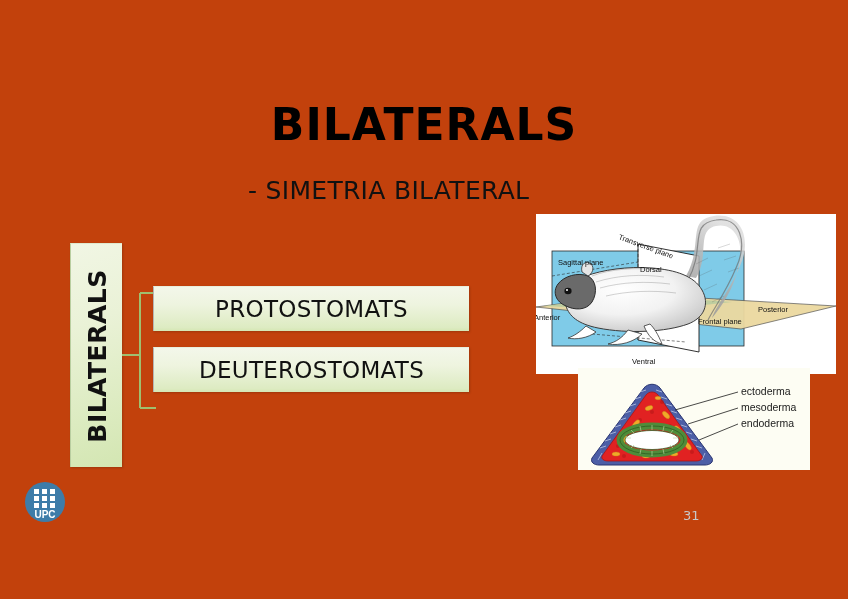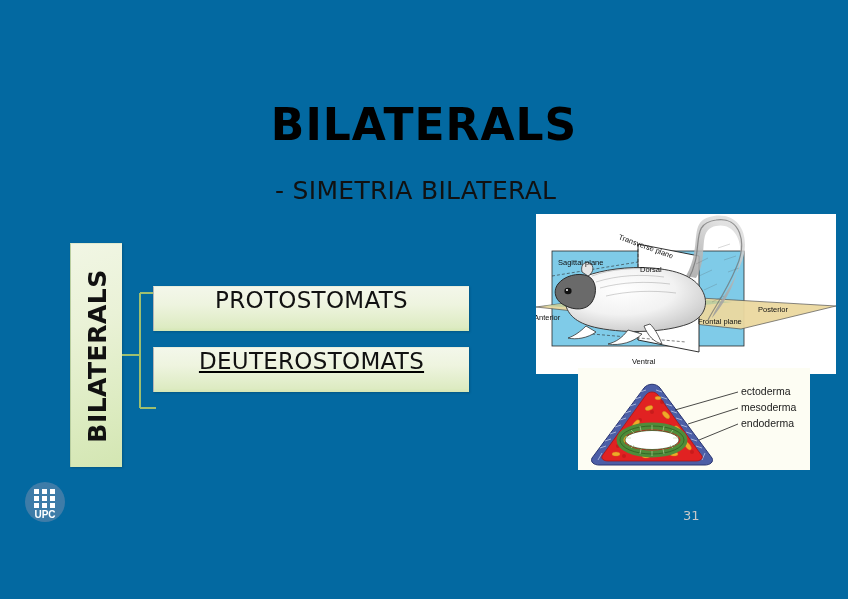--- a/index.html
+++ b/index.html
@@ -14,42 +14,42 @@
     overflow: hidden;
     font-family: "Liberation Sans", sans-serif;
     -webkit-font-smoothing: antialiased;
   }
 
   .slide {
     position: absolute;
     left: 0; top: 0;
     width: 848px;
     height: 599px;
-    background: #0369a1;
+    background: #c2410c;
   }
 
   
   #slide-title {
     position: absolute;
     left: 0;
     top: 99px;
     width: 848px;
     text-align: center;
     font-size: 44px;
     font-weight: bold;
     letter-spacing: 1px;
     color: #000000;
     font-family: "DejaVu Sans", sans-serif;
     white-space: nowrap;
   }
 
   
   #bullet-list {
     position: absolute;
-    left: 275px;
+    left: 248px;
     top: 174px;
     width: 420px;
   }
   .bullet-line {
     font-size: 25px;
     color: #111111;
     line-height: 1.33;
     letter-spacing: 0.3px;
     white-space: nowrap;
     font-family: "DejaVu Sans", sans-serif;
@@ -94,24 +94,25 @@
     position: absolute;
     left: 83px;
     width: 316px;
     height: 45px;
     background: linear-gradient(180deg, #f3f7ea 0%, #eef4df 40%, #ddebc2 92%, #d5e7b4 100%);
     border-left: 1px solid #b5b5b5;
     border-top: 1px solid #e8eedd;
     box-shadow: 1px 1px 2px rgba(0,0,0,0.18);
     box-sizing: border-box;
     display: flex;
+    align-items: center;
     justify-content: center;
   }
   #node-protostomats { top: 43px; }
-  #node-deuterostomats { top: 104px; text-decoration: underline; }
+  #node-deuterostomats { top: 104px; }
   .node-label {
     font-size: 23px;
     color: #111111;
     letter-spacing: 0.3px;
     white-space: nowrap;
     font-family: "DejaVu Sans", sans-serif;
   }
 
   
   .connector { position: absolute; left: 52px; top: 0; width: 40px; height: 224px; }

